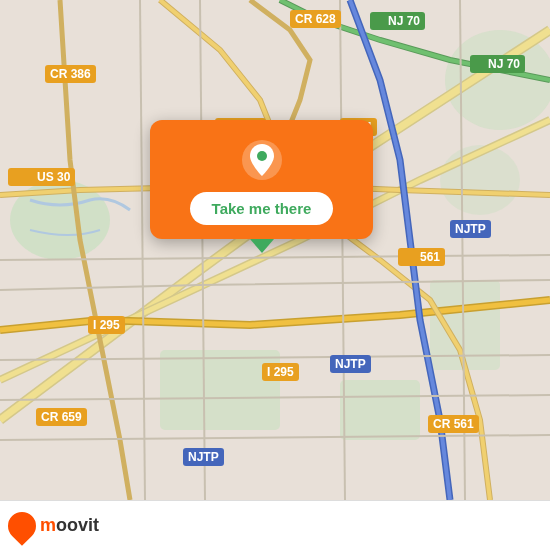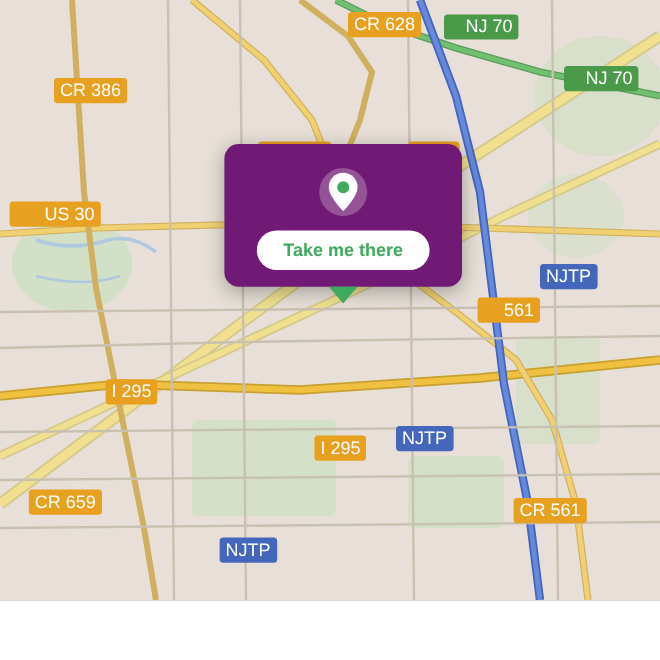--- a/index.html
+++ b/index.html
@@ -25,30 +25,29 @@
       position: absolute;
       top: 0; left: 0;
       width: 100%; height: 100%;
     }
 
     
     #popup-card {
       position: absolute;
       top: 120px;
       left: 150px;
-      width: 198px;
-      background: #701a75;
+      width: 223px;
+      background: #f97316;
       border-radius: 12px;
       display: flex;
       flex-direction: column;
       align-items: center;
       padding: 18px 16px 14px 16px;
       box-shadow: 0 4px 16px rgba(0,0,0,0.3);
       z-index: 10;
-      margin-left: 37px;
     }
 
     #popup-card::after {
       content: '';
       position: absolute;
       bottom: -14px;
       left: 50%;
       transform: translateX(-50%);
       width: 0;
       height: 0;
@@ -116,26 +115,26 @@
       width: 28px;
       height: 28px;
       background: #ff4f00;
       border-radius: 50% 50% 50% 0;
       transform: rotate(-45deg);
       display: inline-block;
     }
 
     .highway-badge {
       position: absolute;
-      font-size: 15px;
+      font-size: 12px;
       color: white;
       background: #e8a020;
       padding: 2px 5px;
       border-radius: 3px;
-      font-weight: normal;
+      font-weight: bold;
       z-index: 5;
     }
 
     .highway-badge-green {
       background: #4a9a4a;
       padding-left: 18px;
     }
 
     .highway-badge-blue {
       background: #4466bb;
@@ -202,31 +201,37 @@
   <div class="highway-badge highway-badge-green" style="top:55px; left:470px;">NJ 70</div>
   <div class="highway-badge" style="top:65px; left:45px;">CR 386</div>
   <div class="highway-badge" style="top:118px; left:215px;">CR 561</div>
   <div class="highway-badge" style="top:118px; left:340px;">I 154</div>
   <div class="highway-badge" style="top:168px; left:8px;padding-left:29px;">US 30</div>
   <div class="highway-badge" style="top:248px; left:398px;padding-left:22px;">561</div>
   <div class="highway-badge highway-badge-blue" style="top:200px; left:450px;">NJTP</div>
   <div class="highway-badge" style="top:316px; left:88px;">I 295</div>
   <div class="highway-badge highway-badge-blue" style="top:335px; left:330px;">NJTP</div>
   <div class="highway-badge" style="top:363px; left:262px;">I 295</div>
-  <div class="highway-badge" style="top:408px; left:24px;">CR 659</div>
+  <div class="highway-badge" style="top:408px; left:36px;">CR 659</div>
   <div class="highway-badge highway-badge-blue" style="top:428px; left:183px;">NJTP</div>
   <div class="highway-badge" style="top:415px; left:428px;">CR 561</div>
 
   <div id="popup-card">
 
     <svg id="pin-icon" viewBox="0 0 44 44">
       <circle cx="22" cy="22" r="20" fill="white" opacity="0.25"></circle>
       <path d="M22 6 C15 6 10 11.5 10 18 C10 26 22 38 22 38 C22 38 34 26 34 18 C34 11.5 29 6 22 6 Z" fill="white"></path>
       <circle cx="22" cy="18" r="5" fill="#3faa5e"></circle>
     </svg>
 
     <button id="take-me-there-btn">Take me there</button>
   </div>
 
 </div>
 
 <div id="bottom-bar">
+  <div id="moovit-logo">
+    <div id="moovit-icon"></div>
+    <span id="moovit-logo-text">
+      <span style="color: rgb(255, 79, 0);">m</span>oovit
+    </span>
+  </div>
 </div>
 
 </body></html>

